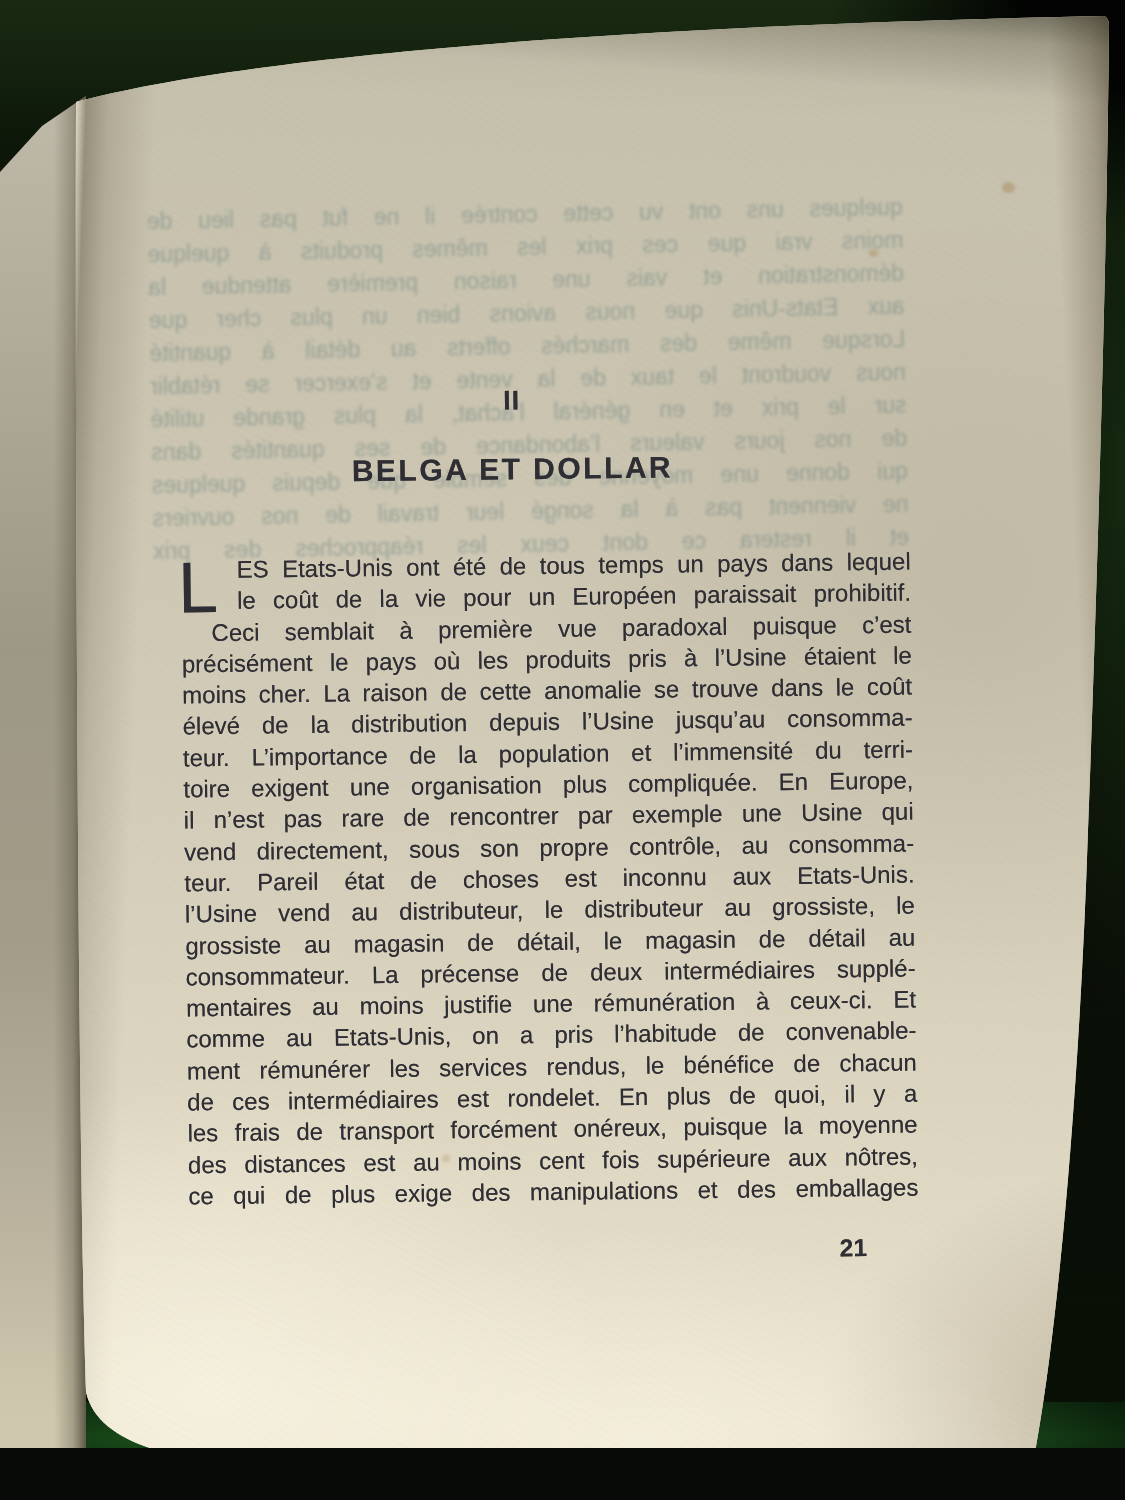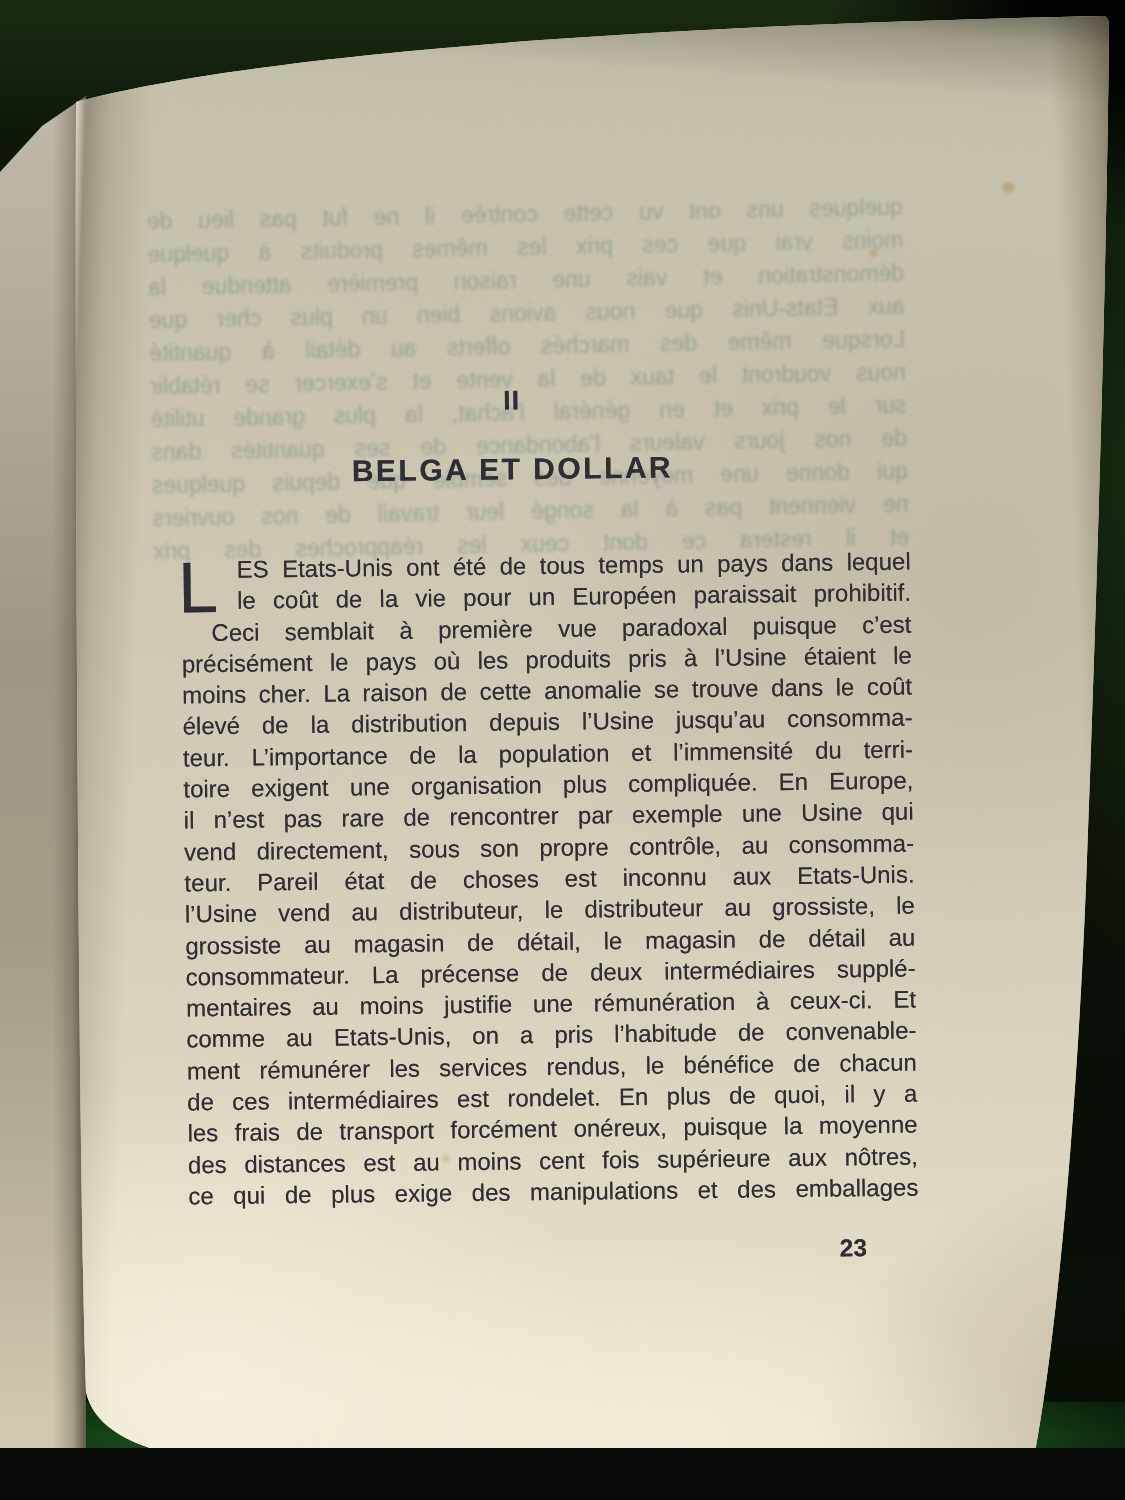--- a/index.html
+++ b/index.html
@@ -131,18 +131,18 @@
         <div class="ln">consommateur. La précense de deux intermédiaires supplé-</div>
         <div class="ln">mentaires au moins justifie une rémunération à ceux-ci. Et</div>
         <div class="ln">comme au Etats-Unis, on a pris l’habitude de convenable-</div>
         <div class="ln">ment rémunérer les services rendus, le bénéfice de chacun</div>
         <div class="ln">de ces intermédiaires est rondelet. En plus de quoi, il y a</div>
         <div class="ln">les frais de transport forcément onéreux, puisque la moyenne</div>
         <div class="ln">des distances est au moins cent fois supérieure aux nôtres,</div>
         <div class="ln">ce qui de plus exige des manipulations et des emballages</div>
       </div>
 
-      <div class="page-number">23</div>
+      <div class="page-number">21</div>
     </div>
 
     <div class="grain"></div>
   </div>
 </div>
 
 </body></html>

